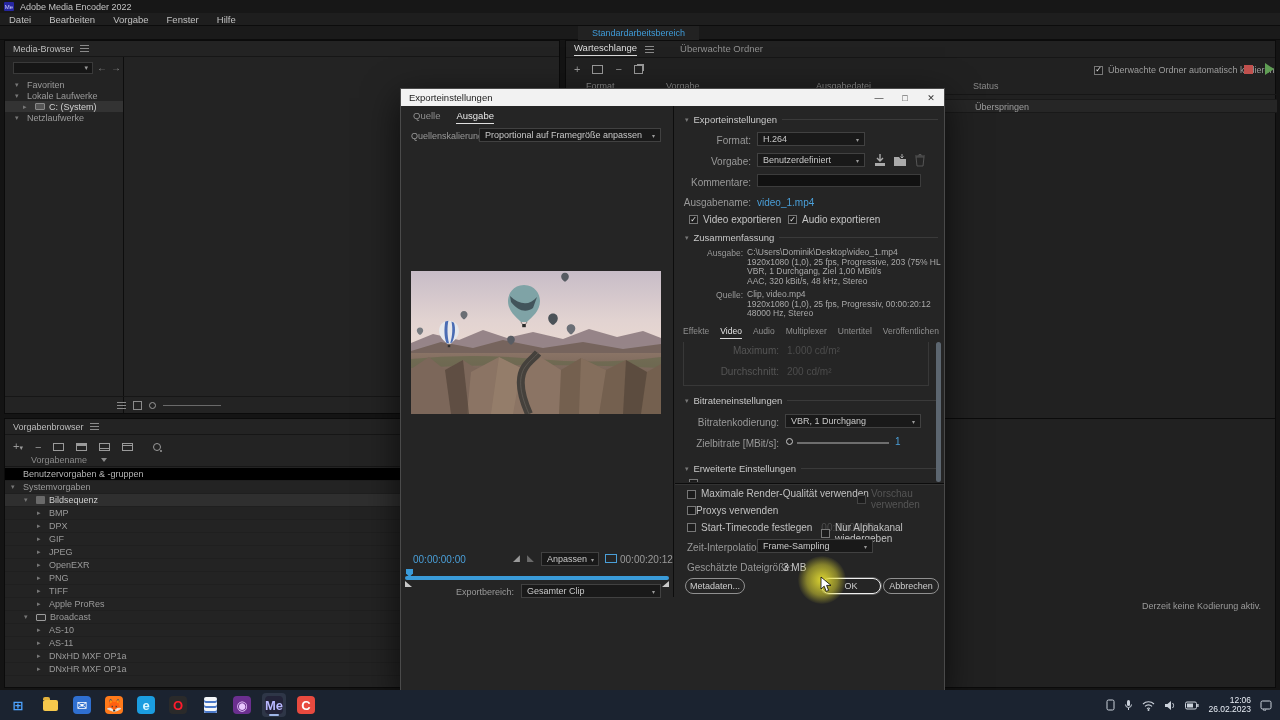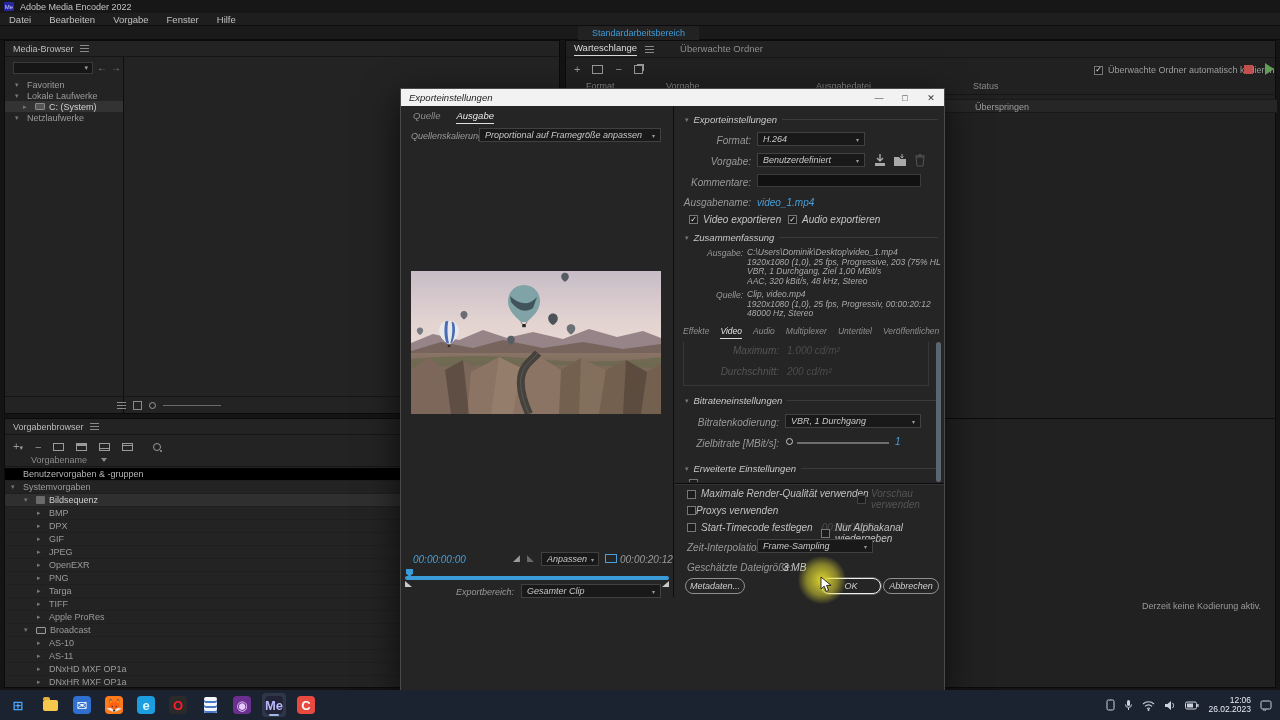--- a/index.html
+++ b/index.html
@@ -37,21 +37,21 @@
   .cb.dis{border-color:#444;}
   
   .pb-row{height:13px;display:flex;align-items:center;gap:4px;font-size:9px;color:#9b9b9b;border-bottom:1px solid #1f1f1f;}
   .pb-row.group{background:#000000;color:#b5b5b5;}
   .pb-row.sel{background:#2f2f2f;color:#cfcfcf;}
   .pb-arrow{color:#777;font-size:7px;width:8px;flex:none;}
   .pb-ic{display:none;flex:none;}
   .pb-ic.ic-image{display:inline-block;width:9px;height:8px;background:#6a6a6a;border-radius:1px;}
   .pb-ic.ic-tv{display:inline-block;width:10px;height:7px;border:1px solid #9a9a9a;border-radius:1px;background:#2a2a2a;}
   
-  .dialog{left:400px;top:88px;width:545px;height:606px;background:#252525;border:1px solid #4a4a4a;box-shadow:0 10px 34px rgba(0,0,0,.65);font-style:italic;}
+  .dialog{left:400px;top:88px;width:545px;height:606px;background:#252525;border:1px solid #4a4a4a;box-shadow:0 10px 34px rgba(0,0,0,.65);}
   .dlg-title{height:17px;background:#f2f2f2;color:#222;font-size:9.5px;display:flex;align-items:center;padding-left:8px;}
   .dlg-btns{margin-left:auto;display:flex;height:100%;}
   .dlg-btn{width:26px;display:flex;align-items:center;justify-content:center;color:#333;font-size:9px;}
   .dlg-body{position:relative;width:543px;height:491px;}
   .vdiv{position:absolute;left:272px;top:0;bottom:0;width:1px;background:#0d0d0d;}
   .dtab{font-size:9.5px;color:#8f8f8f;padding-bottom:2px;}
   .dtab.on{color:#e8e8e8;border-bottom:1px solid #e0e0e0;}
   .dd{background:#191919;border:1px solid #414141;color:#c8c8c8;font-size:9px;display:flex;align-items:center;height:14px;padding:0 5px;justify-content:space-between;gap:4px;}
   .dd .chev{font-size:6px;}
   .sec-hdr{display:flex;align-items:center;gap:5px;color:#c9c9c9;font-size:9.5px;}
@@ -234,25 +234,20 @@
         <span class="ell">OpenEXR</span>
       </div>
       <div class="pb-row" style="padding-left: 32px;">
         <span class="pb-arrow">▸</span>
 
         <span class="ell">PNG</span>
       </div>
       <div class="pb-row" style="padding-left: 32px;">
         <span class="pb-arrow">▸</span>
 
-        <span class="ell">Targa</span>
-      </div>
-      <div class="pb-row" style="padding-left: 32px;">
-        <span class="pb-arrow">▸</span>
-
         <span class="ell">TIFF</span>
       </div>
       <div class="pb-row" style="padding-left: 32px;">
         <span class="pb-arrow">▸</span>
 
         <span class="ell">Apple ProRes</span>
       </div>
       <div class="pb-row" style="padding-left: 19px;">
         <span class="pb-arrow">▾</span>
         <span class="pb-ic ic-tv"></span>

